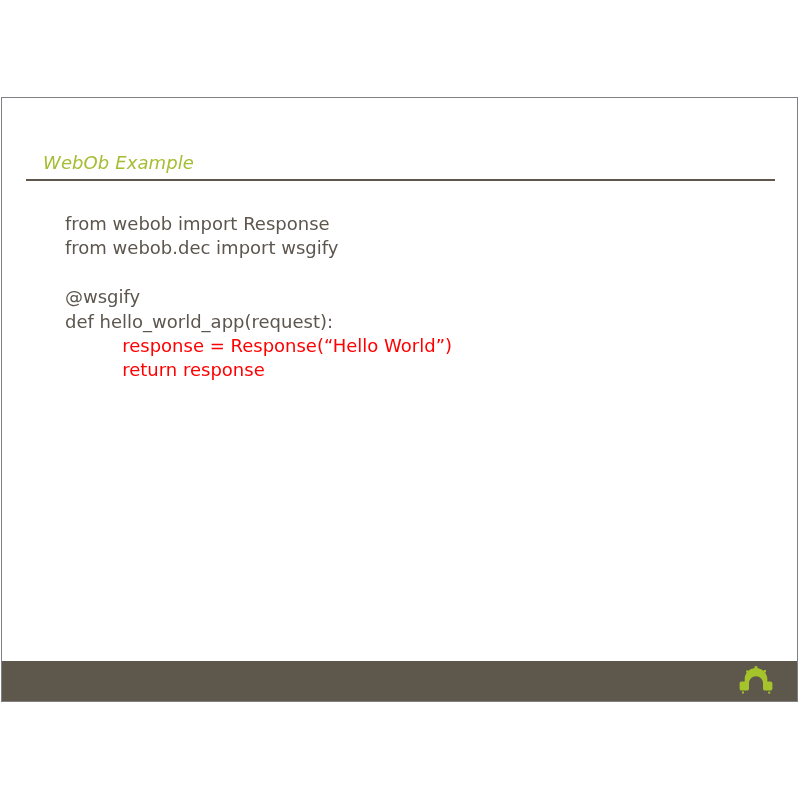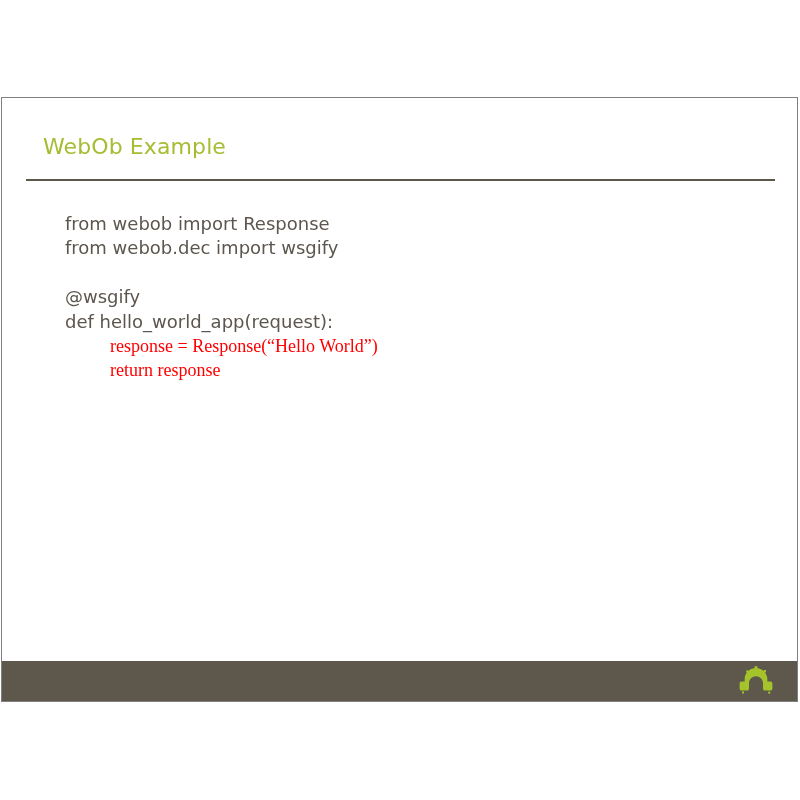--- a/index.html
+++ b/index.html
@@ -21,26 +21,27 @@
     width: 797px;
     height: 605px;
     box-sizing: border-box;
     border: 1px solid #7f7f84;
     background: #ffffff;
   }
 
   #slide-title {
     position: absolute;
     left: 41px;
-    top: 36px;
-    font-size: 22px;
+    top: 52px;
+    font-size: 18px;
     line-height: 26px;
     color: #a5bd32;
     letter-spacing: 0.1px;
     white-space: nowrap;
+    font-style: italic;
   }
 
   #title-rule {
     position: absolute;
     left: 24px;
     top: 81px;
     width: 749px;
     height: 2px;
     background: #5e574c;
   }
@@ -59,21 +60,20 @@
     display: block;
     min-height: 24.4px;
     white-space: pre;
     margin-left: 20px;
   }
   .code-line.blank {
     color: transparent;
   }
   .code-line.highlight {
     color: #ff0000;
-    font-family: Liberation Serif, serif;
   }
 
   #slide-footer {
     position: absolute;
     left: 0px;
     top: 563px;
     width: 795px;
     height: 40px;
     background: #5e574c;
   }

